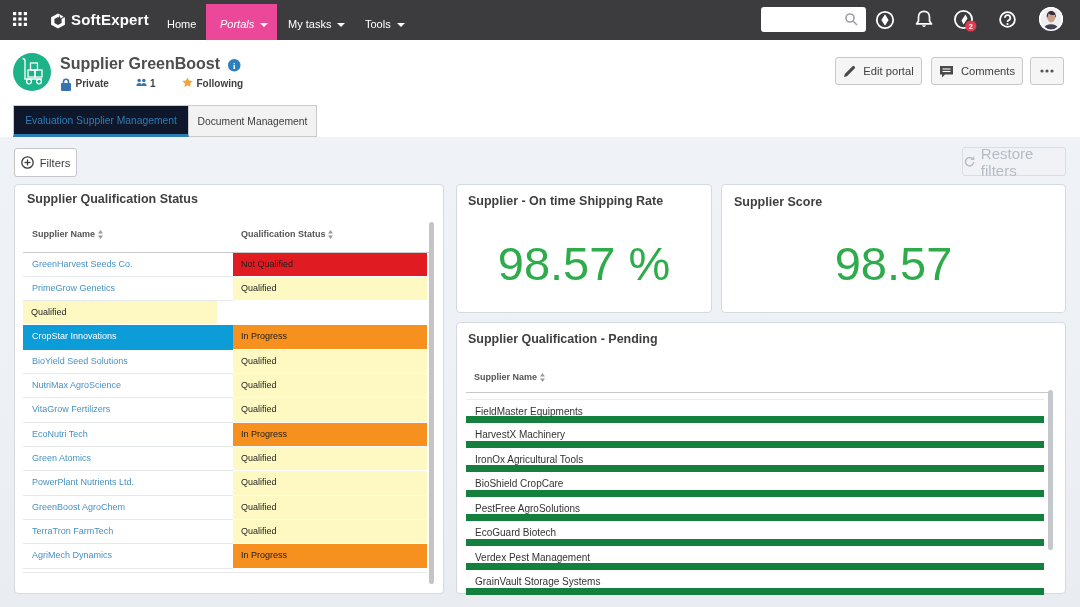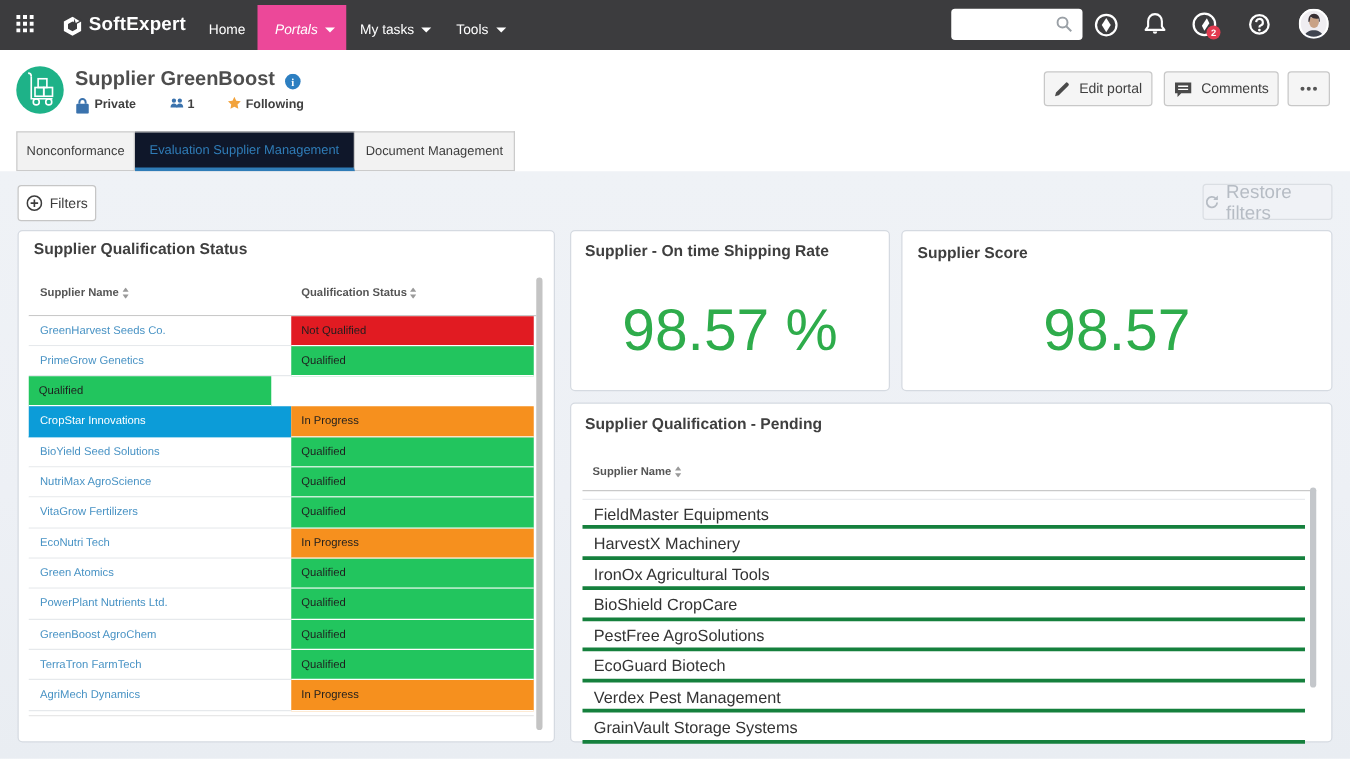--- a/index.html
+++ b/index.html
@@ -42,24 +42,24 @@
 #card-pending { left:456px; top:185px;  width:610px; height:272px; }
 .card-title { font-size:12.5px; font-weight:bold; color:#3f3f3f; position:absolute; }
 .bignum { position:absolute; width:100%; text-align:center; font-size:47px; color:#2eac4b; line-height:47px; }
 
 
 .thead-cell { font-size:9px; font-weight:bold; color:#555; display:inline-flex; align-items:center; height:19px; }
 .lrow { display:flex; height:24.33px; }
 .lname { width:210px; padding-left:9px; line-height:23.3px; font-size:9px; color:#4792c4; border-bottom:1px solid #e6e9ec; background:#fff; white-space:nowrap; overflow:hidden;}
 .lstat { width:194px; padding-left:8px; line-height:23.33px; font-size:9px; color:#1e1e1e; border-bottom:1px solid #fff; white-space:nowrap; }
 .sel .lname { background:#0c9cd8; color:#fff; border-bottom-color:#0c9cd8; }
-.red { background:#e11b22; } .green { background:#22c55e; } .orange { background:#f6901e; }
-
-
-.prow { height:24.5px; line-height:23.5px; font-size:13px; color:#333; padding-left:9px; border-bottom:3px solid #15803d; }
+.red { background:#e11b22; } .green { background:#fef9c3; } .orange { background:#f6901e; }
+
+
+.prow { height:24.5px; line-height:23.5px; font-size:10px; color:#333; padding-left:9px; border-bottom:7px solid #15803d; }
 
 .thumb { position:absolute; background:#c4c4c4; border-radius:2.5px; width:5px; }
 </style>
 </head>
 <body>
 
 <div class="topbar">
   <svg class="gridicon" width="14" height="14" viewBox="0 0 14 14">
     <g fill="#fff">
       <rect x="0" y="0" width="3.2" height="3.2"></rect>
@@ -179,21 +179,20 @@
   </div>
   <div class="btn" style="left:1030px;width:34px;">
     <svg width="14" height="4" viewBox="0 0 14 4">
       <circle cx="2" cy="2" r="1.6" fill="#555"></circle>
         <circle cx="7" cy="2" r="1.6" fill="#555"></circle>
         <circle cx="12" cy="2" r="1.6" fill="#555"></circle>
     </svg>
   </div>
 
   <div class="tabs">
-    <div class="tab" style="width:95px;">Nonconformance</div>
     <div class="tab active" style="width:176px;">Evaluation Supplier Management</div>
     <div class="tab" style="width:128px;">Document Management</div>
   </div>
 </div>
 
 <div class="content">
   <div class="filters-btn">
     <svg width="13" height="13" viewBox="0 0 13 13" style="margin-right:6px;">
       <circle cx="6.5" cy="6.5" r="5.7" fill="none" stroke="#3c3c3c" stroke-width="1.3"></circle>
       <line x1="6.5" y1="3.5" x2="6.5" y2="9.5" stroke="#3c3c3c" stroke-width="1.3"></line>

